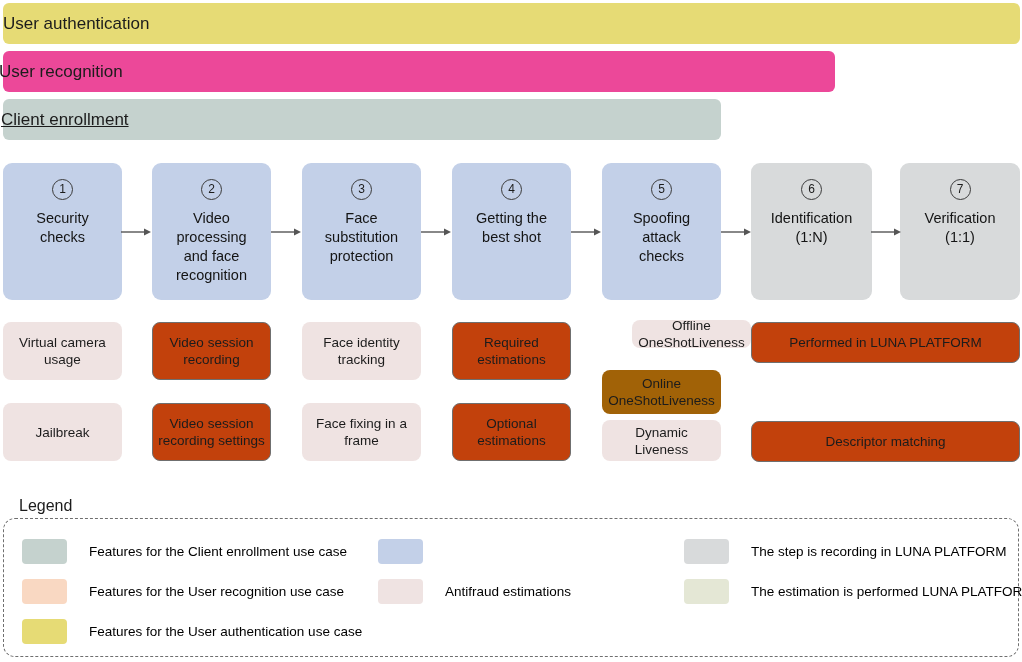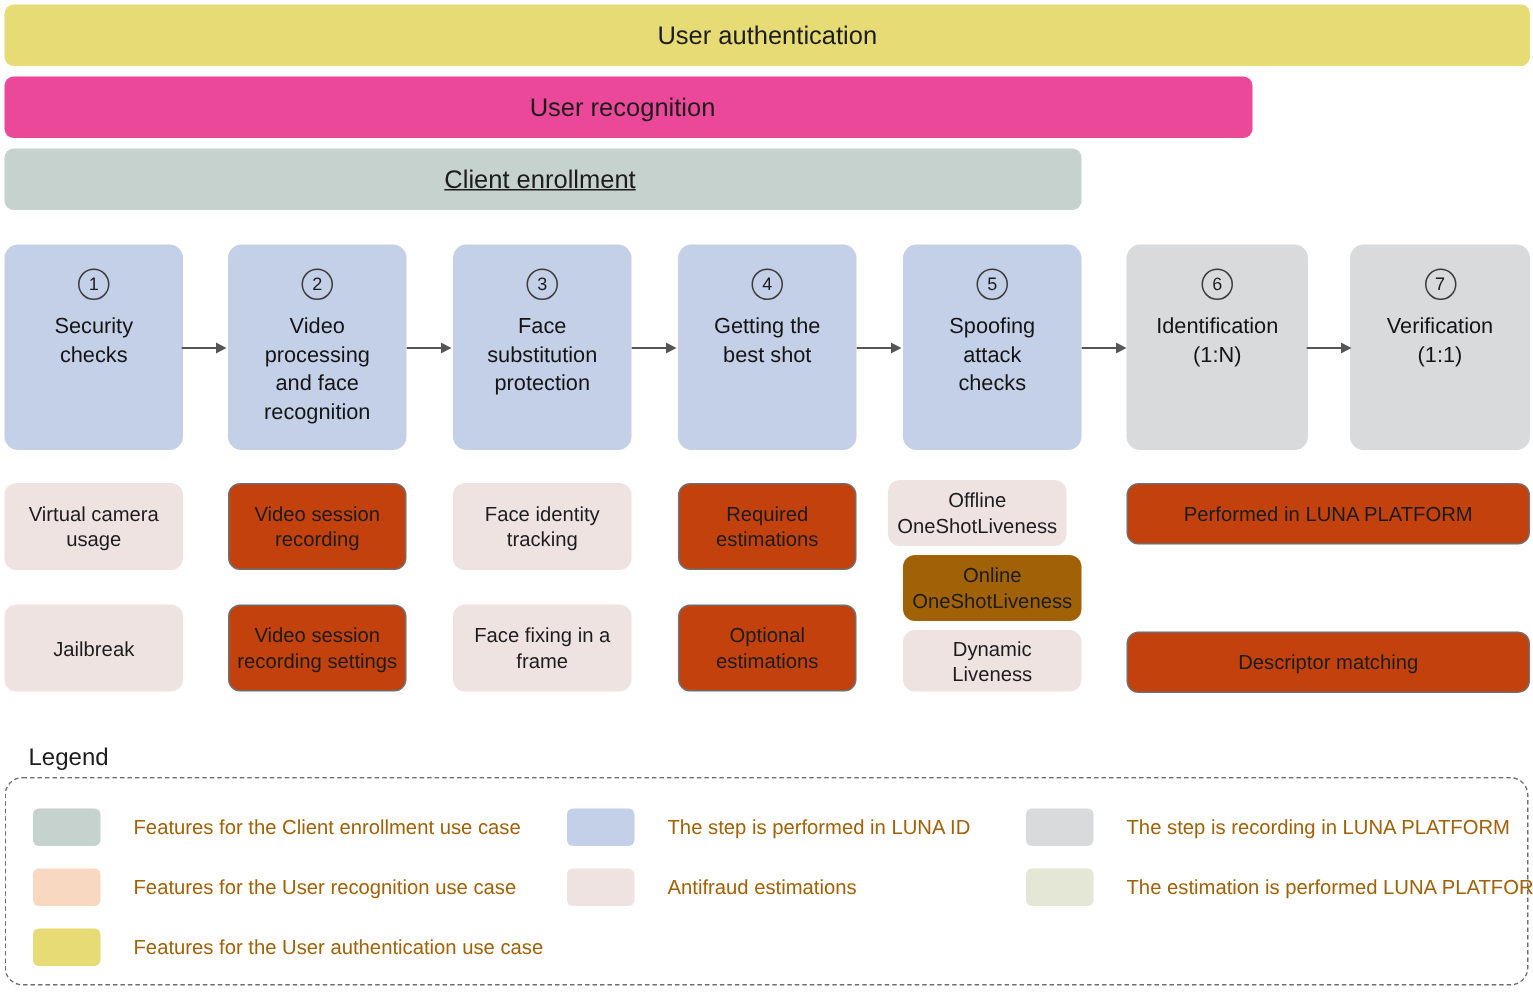--- a/index.html
+++ b/index.html
@@ -20,21 +20,21 @@
   }
 
   
   .banner {
     position: absolute;
     left: 3px;
     height: 41px;
     border-radius: 6px;
     display: flex;
     align-items: center;
-    justify-content: center;
+    justify-content: flex-start;
     font-size: 17px;
     color: #1c1c1c;
     box-sizing: border-box;
   }
   .banner-auth  { top: 3px;  width: 1017px; background: #e6db75; }
   .banner-recog { top: 51px; width: 832px;  background: #ec4899; }
   .banner-enrol { top: 99px; width: 718px;  background: #c5d2ce; }
   .banner-recog .banner-label { transform: translateX(-4px); }
   .banner-enrol .banner-label { transform: translateX(-2px); text-decoration: underline; }
 
@@ -126,21 +126,21 @@
   }
   .legend-swatch {
     width: 45px;
     height: 25px;
     border-radius: 4px;
     flex: none;
   }
   .legend-text {
     margin-left: 22px;
     font-size: 13.5px;
-    color: #a16207;
+    color: #000000;
     white-space: nowrap;
   }
 </style>
 </head>
 <body>
 
 <div id="canvas">
 
   <div class="banner banner-auth">
     <span class="banner-label">User authentication</span>
@@ -229,21 +229,21 @@
   <div class="sub antifraud" style="left:302px;top:322px;width:119px;height:58px">Face identity
 tracking</div>
   <div class="sub antifraud" style="left:302px;top:403px;width:119px;height:58px">Face fixing in a
 frame</div>
 
   <div class="sub plain" style="left:452px;top:322px;width:119px;height:58px">Required
 estimations</div>
   <div class="sub plain" style="left:452px;top:403px;width:119px;height:58px">Optional
 estimations</div>
 
-  <div class="sub antifraud" style="left:592px;top:320px;width:119px;height:44px">Offline
+  <div class="sub antifraud" style="left:632px;top:320px;width:119px;height:28px">Offline
 OneShotLiveness</div>
   <div class="sub estim" style="left:602px;top:370px;width:119px;height:44px">Online
 OneShotLiveness</div>
   <div class="sub antifraud" style="left:602px;top:420px;width:119px;height:41px">Dynamic Liveness</div>
 
   <div class="sub plain" style="left:751px;top:322px;width:269px;height:41px">Performed in LUNA PLATFORM</div>
   <div class="sub plain" style="left:751px;top:421px;width:269px;height:41px">Descriptor matching</div>
 
   <div class="legend-title">Legend</div>
   <div class="legend-box"></div>
@@ -256,21 +256,20 @@
     <span class="legend-swatch" style="background:#f9d8c2"></span>
     <span class="legend-text">Features for the User recognition use case</span>
   </div>
   <div class="legend-entry" style="left:22px;top:619px">
     <span class="legend-swatch" style="background:#e6db75"></span>
     <span class="legend-text">Features for the User authentication use case</span>
   </div>
 
   <div class="legend-entry" style="left:378px;top:539px">
     <span class="legend-swatch" style="background:#c3d0e8"></span>
-    <span class="legend-text">The step is performed in LUNA ID</span>
   </div>
   <div class="legend-entry" style="left:378px;top:579px">
     <span class="legend-swatch" style="background:#efe3e2"></span>
     <span class="legend-text">Antifraud estimations</span>
   </div>
 
   <div class="legend-entry" style="left:684px;top:539px">
     <span class="legend-swatch" style="background:#d8dadb"></span>
     <span class="legend-text">The step is recording in LUNA PLATFORM</span>
   </div>

